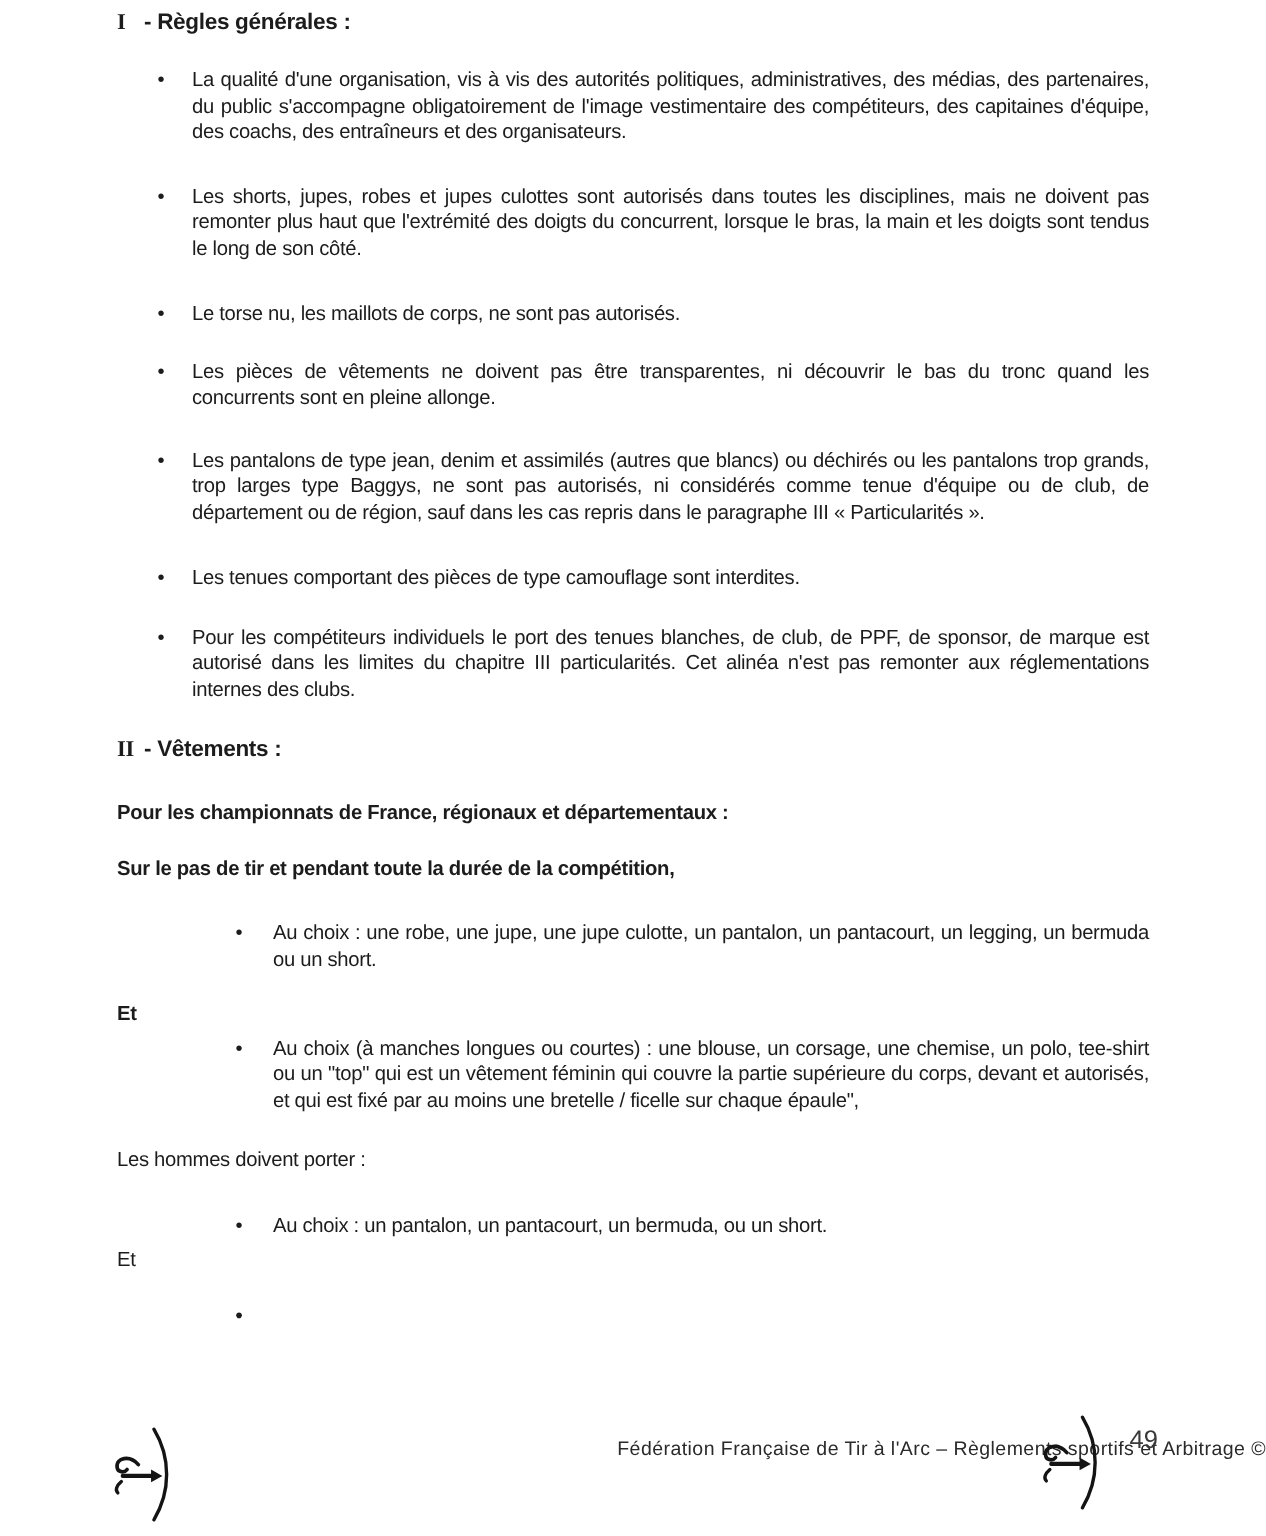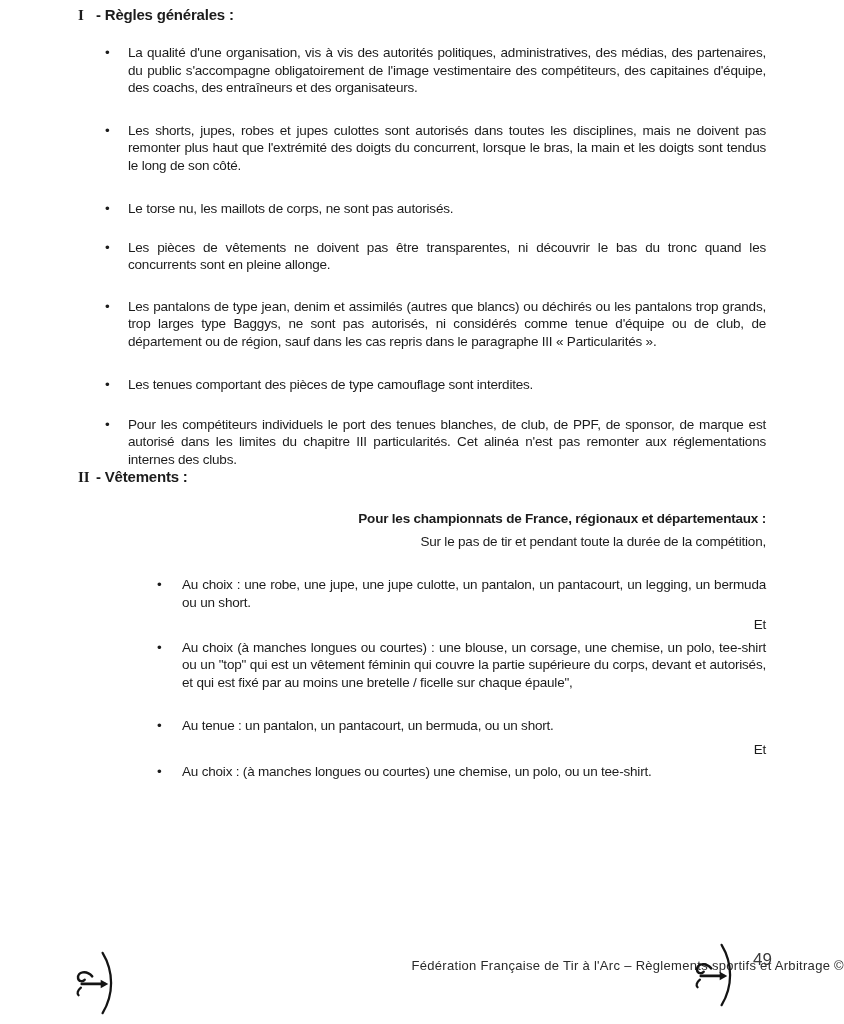--- a/index.html
+++ b/index.html
@@ -20,41 +20,41 @@
   .sec-head{
     display:flex;align-items:baseline;
     font-size:15px;font-weight:bold;line-height:18px;
     margin:0;
   }
   .sec-head .numeral{
     font-family:"Liberation Serif", serif;
     font-weight:bold;
     width:18px;
   }
-  p{margin:0;text-align:right;}
+  p{margin:0;}
   .body-line{font-size:13.5px;line-height:17.5px;}
   .bullet{
     display:flex;
     font-size:13.5px;line-height:17.5px;
   }
   .bullet .dot{
     flex:0 0 auto;
     width:23px;margin-left:27px;
     text-align:left;
   }
   .bullet .txt{
     flex:1 1 auto;
     text-align:justify;
   }
   .bullet.inner .dot{width:25px;margin-left:79px;}
   .bold{font-weight:bold;}
   
   .mt20{margin-top:20px;} .mt21{margin-top:21px;} .mt22{margin-top:22px;}
-  .mt23{} .mt24{margin-top:24px;} .mt25{margin-top:25px;}
-  .mt26{margin-top:26px;} .mt3{margin-top:5px;} .mt5{margin-top:5px;}
+  .mt23{margin-top:23px;} .mt24{margin-top:24px;} .mt25{margin-top:25px;}
+  .mt26{margin-top:26px;} .mt3{margin-top:19px;font-weight:bold;} .mt5{margin-top:5px;}
   .mt6{margin-top:6px;}
   
   .footer-text{
     position:absolute;
     left:0;right:0;top:958px;
     text-align:right;
     font-size:13px;
     letter-spacing:0.3px;
     color:#2a2a2a;
   }
@@ -121,29 +121,29 @@
     <div class="bullet inner mt26">
       <span class="dot">•</span>
       <p class="txt">Au choix : une robe, une jupe, une jupe culotte, un pantalon, un pantacourt, un legging, un bermuda ou un short.</p>
     </div>
     <p class="body-line mt3">Et</p>
     <div class="bullet inner mt5">
       <span class="dot">•</span>
       <p class="txt">Au choix (à manches longues ou courtes) : une blouse, un corsage, une chemise, un polo, tee-shirt ou un "top" qui est un vêtement féminin qui couvre la partie supérieure du corps, devant et autorisés, et qui est fixé par au moins une bretelle / ficelle sur chaque épaule",</p>
     </div>
 
+    <p class="body-line mt22">Les hommes doivent porter :</p>
 
     <div class="bullet inner mt26">
       <span class="dot">•</span>
-      <p class="txt">Au tenue : un pantalon, un pantacourt, un bermuda, ou un short.</p>
+      <p class="txt">Au choix : un pantalon, un pantacourt, un bermuda, ou un short.</p>
     </div>
     <p class="body-line mt6">Et</p>
     <div class="bullet inner mt3">
       <span class="dot">•</span>
-      <p class="txt">Au choix : (à manches longues ou courtes) une chemise, un polo, ou un tee-shirt.</p>
     </div>
   </div>
 
   <div class="footer-text">Fédération Française de Tir à l'Arc – Règlements sportifs et Arbitrage ©</div>
   <div class="page-number">49</div>
 
   <svg class="logo logo-left" viewBox="0 0 50 70" xmlns="http://www.w3.org/2000/svg">
     <path d="M32 3 C 44 23 44 47 32 67" fill="none" stroke="#141414" stroke-width="2.4" stroke-linecap="round"></path>
     <path d="M10 36 L 34 36" fill="none" stroke="#141414" stroke-width="3" stroke-linecap="round"></path>
     <path d="M30 31.5 L 38 36 L 30 40.5 Z" fill="#141414"></path>

